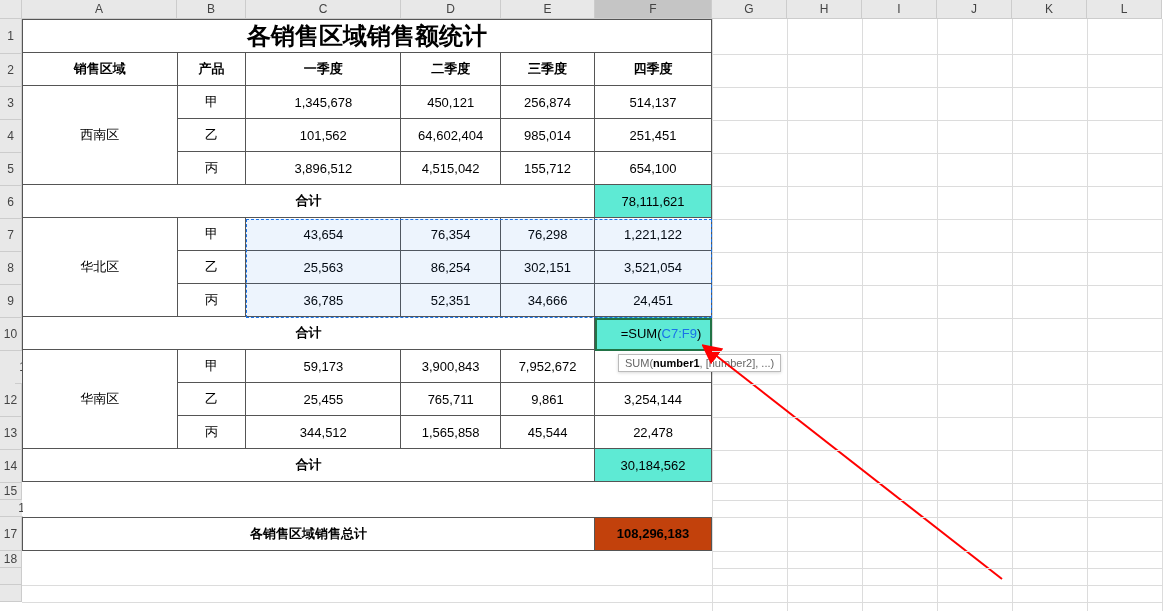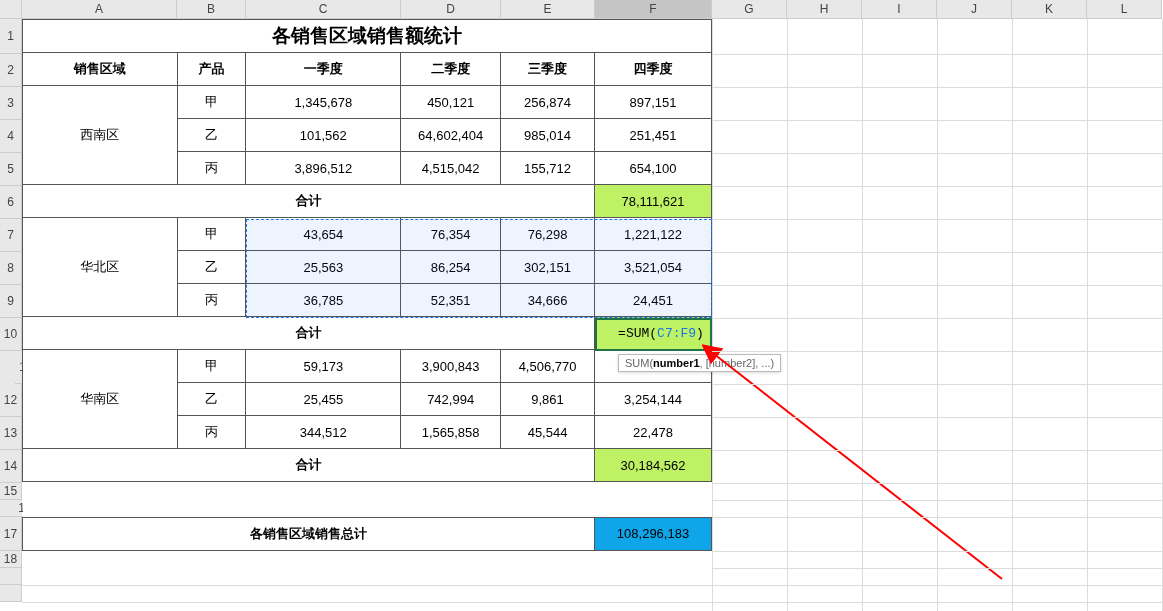--- a/index.html
+++ b/index.html
@@ -94,67 +94,66 @@
       background: #fff;
     }
     td.wA { width: 155px; }
     td.wB { width: 69px; }
     td.wC { width: 155px; }
     td.wD { width: 100px; }
     td.wE { width: 94px; }
     td.wF { width: 117px; margin-top: 39px; }
     .title-row td {
       height: 35px;
-      font-size: 19px;
+      font-size: 24px;
       font-weight: bold;
       background: #fff;
     }
     .hdr td {
       background: #c5e0b3;
       font-weight: bold;
     }
     .subtotal td {
       background: #c5e0b3;
       font-weight: bold;
     }
     .subtotal td.subtotal-val {
-      background: #bef264;
+      background: #5eead4;
       font-weight: normal;
       margin-left: 12px;
     }
     .blank-row td {
       height: 17px;
       border: none;
       background: #fff;
     }
     .grand td {
       background: #c5e0b3;
       font-weight: bold;
       height: 34px;
     }
     .grand td.grand-val {
-      background: #0ea5e9;
-      font-weight: normal;
+      background: #c2410c;
+      font-weight: bold;
     }
     .sel-range {
       position: absolute;
       border: 1px dashed #1a73e8;
       pointer-events: none;
       background: rgba(26,115,232,0.08);
       animation: march 0.8s linear infinite;
     }
     @keyframes march {
       
     }
     .formula-cell {
       text-align: left;
       background: #fff;
       padding-left: 16px;
       font-weight: normal !important;
-      font-family: Liberation Mono, monospace;
     }
     .formula-ref { color: #1a73e8; }
     .tooltip {
       position: absolute;
       background: #fff;
       border: 1px solid #bbb;
       font-size: 11px;
       padding: 2px 6px;
       color: #666;
       box-shadow: 0 1px 3px rgba(0,0,0,0.15);
@@ -232,21 +231,21 @@
       <td class="wE">三季度</td>
       <td class="wF">四季度</td>
     </tr>
 
     <tr>
       <td rowspan="3">西南区</td>
       <td>甲</td>
       <td>1,345,678</td>
       <td>450,121</td>
       <td>256,874</td>
-      <td>897,151</td>
+      <td>514,137</td>
     </tr>
     <tr>
       <td>乙</td>
       <td>101,562</td>
       <td>64,602,404</td>
       <td>985,014</td>
       <td>251,451</td>
     </tr>
     <tr>
       <td>丙</td>
@@ -287,27 +286,27 @@
       <td class="subtotal-val formula-cell">
         <span>=SUM(</span><span class="formula-ref">C7:F9</span><span>)</span>
       </td>
     </tr>
 
     <tr>
       <td rowspan="3">华南区</td>
       <td>甲</td>
       <td>59,173</td>
       <td>3,900,843</td>
-      <td>4,506,770</td>
+      <td>7,952,672</td>
       <td></td>
     </tr>
     <tr>
       <td>乙</td>
       <td>25,455</td>
-      <td>742,994</td>
+      <td>765,711</td>
       <td>9,861</td>
       <td>3,254,144</td>
     </tr>
     <tr>
       <td>丙</td>
       <td>344,512</td>
       <td>1,565,858</td>
       <td>45,544</td>
       <td>22,478</td>
     </tr>

